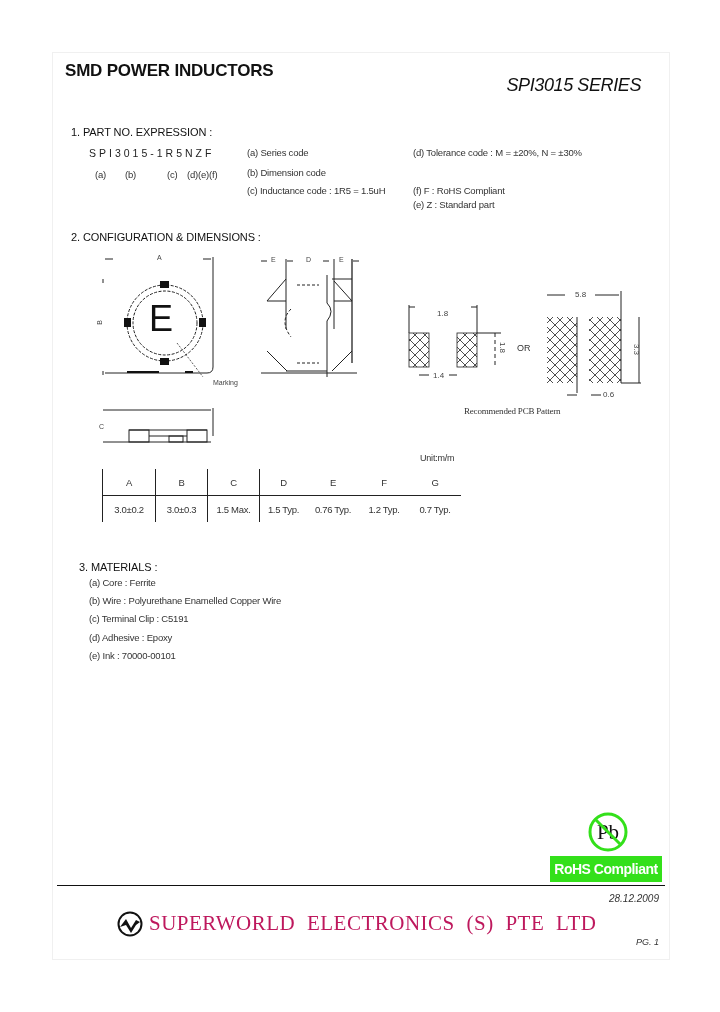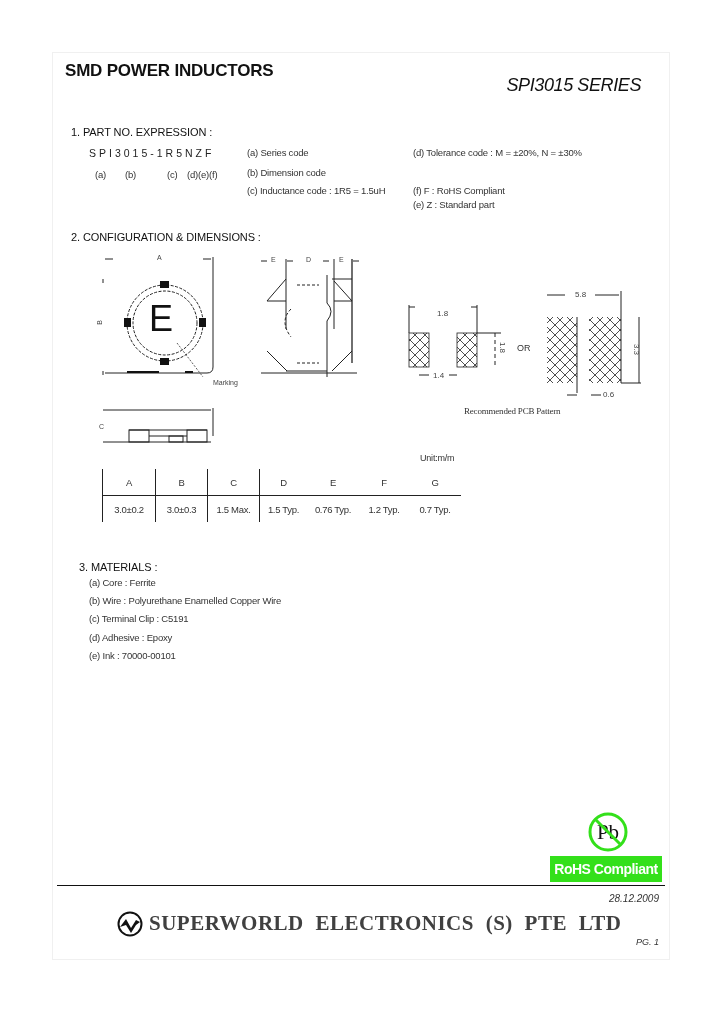--- a/index.html
+++ b/index.html
@@ -13,21 +13,21 @@
   .pn { font-size:10.5px; letter-spacing:3px; color:#222; }
   .lbl { font-size:7px; color:#444; }
   table.dim { position:absolute; left:49px; top:416px; border-collapse:collapse; font-size:9.5px; color:#333; }
   table.dim td { text-align:center; height:26px; padding:0; letter-spacing:-0.3px; }
   table.dim tr.hdr td { border-bottom:1px solid #222; }
   table.dim td.bl { border-left:1px solid #222; }
   .rule { left:4px; top:832px; width:608px; height:0; border-top:1.5px solid #111; }
   .note { left:4px; top:824px; font-size:8px; font-style:italic; color:#333; }
   .date { right:10px; top:840px; font-size:10px; font-style:italic; color:#333; }
   .pg { right:10px; top:884px; font-size:9px; font-style:italic; color:#333; }
-  .company { left:96px; top:858px; font-family:"Liberation Serif", serif; font-size:21px; letter-spacing:0.5px; word-spacing:6px; color:#404040;font-weight:bold; }
+  .company { left:96px; top:858px; font-family:"Liberation Serif", serif; font-size:21px; letter-spacing:0.5px; word-spacing:6px; color:#be185d; }
   .rohs-badge { left:497px; top:803px; width:112px; height:26px; background:#33e01a; color:#fff; font-weight:bold; font-size:14px; text-align:center; line-height:26px; letter-spacing:-0.5px; }
   .pb-wrap { left:533px; top:757px; width:44px; height:44px; }
   svg { display:block; }
 </style>
 </head>
 <body>
 
 <div class="page">
 
   <div class="abs title">SMD POWER INDUCTORS</div>

